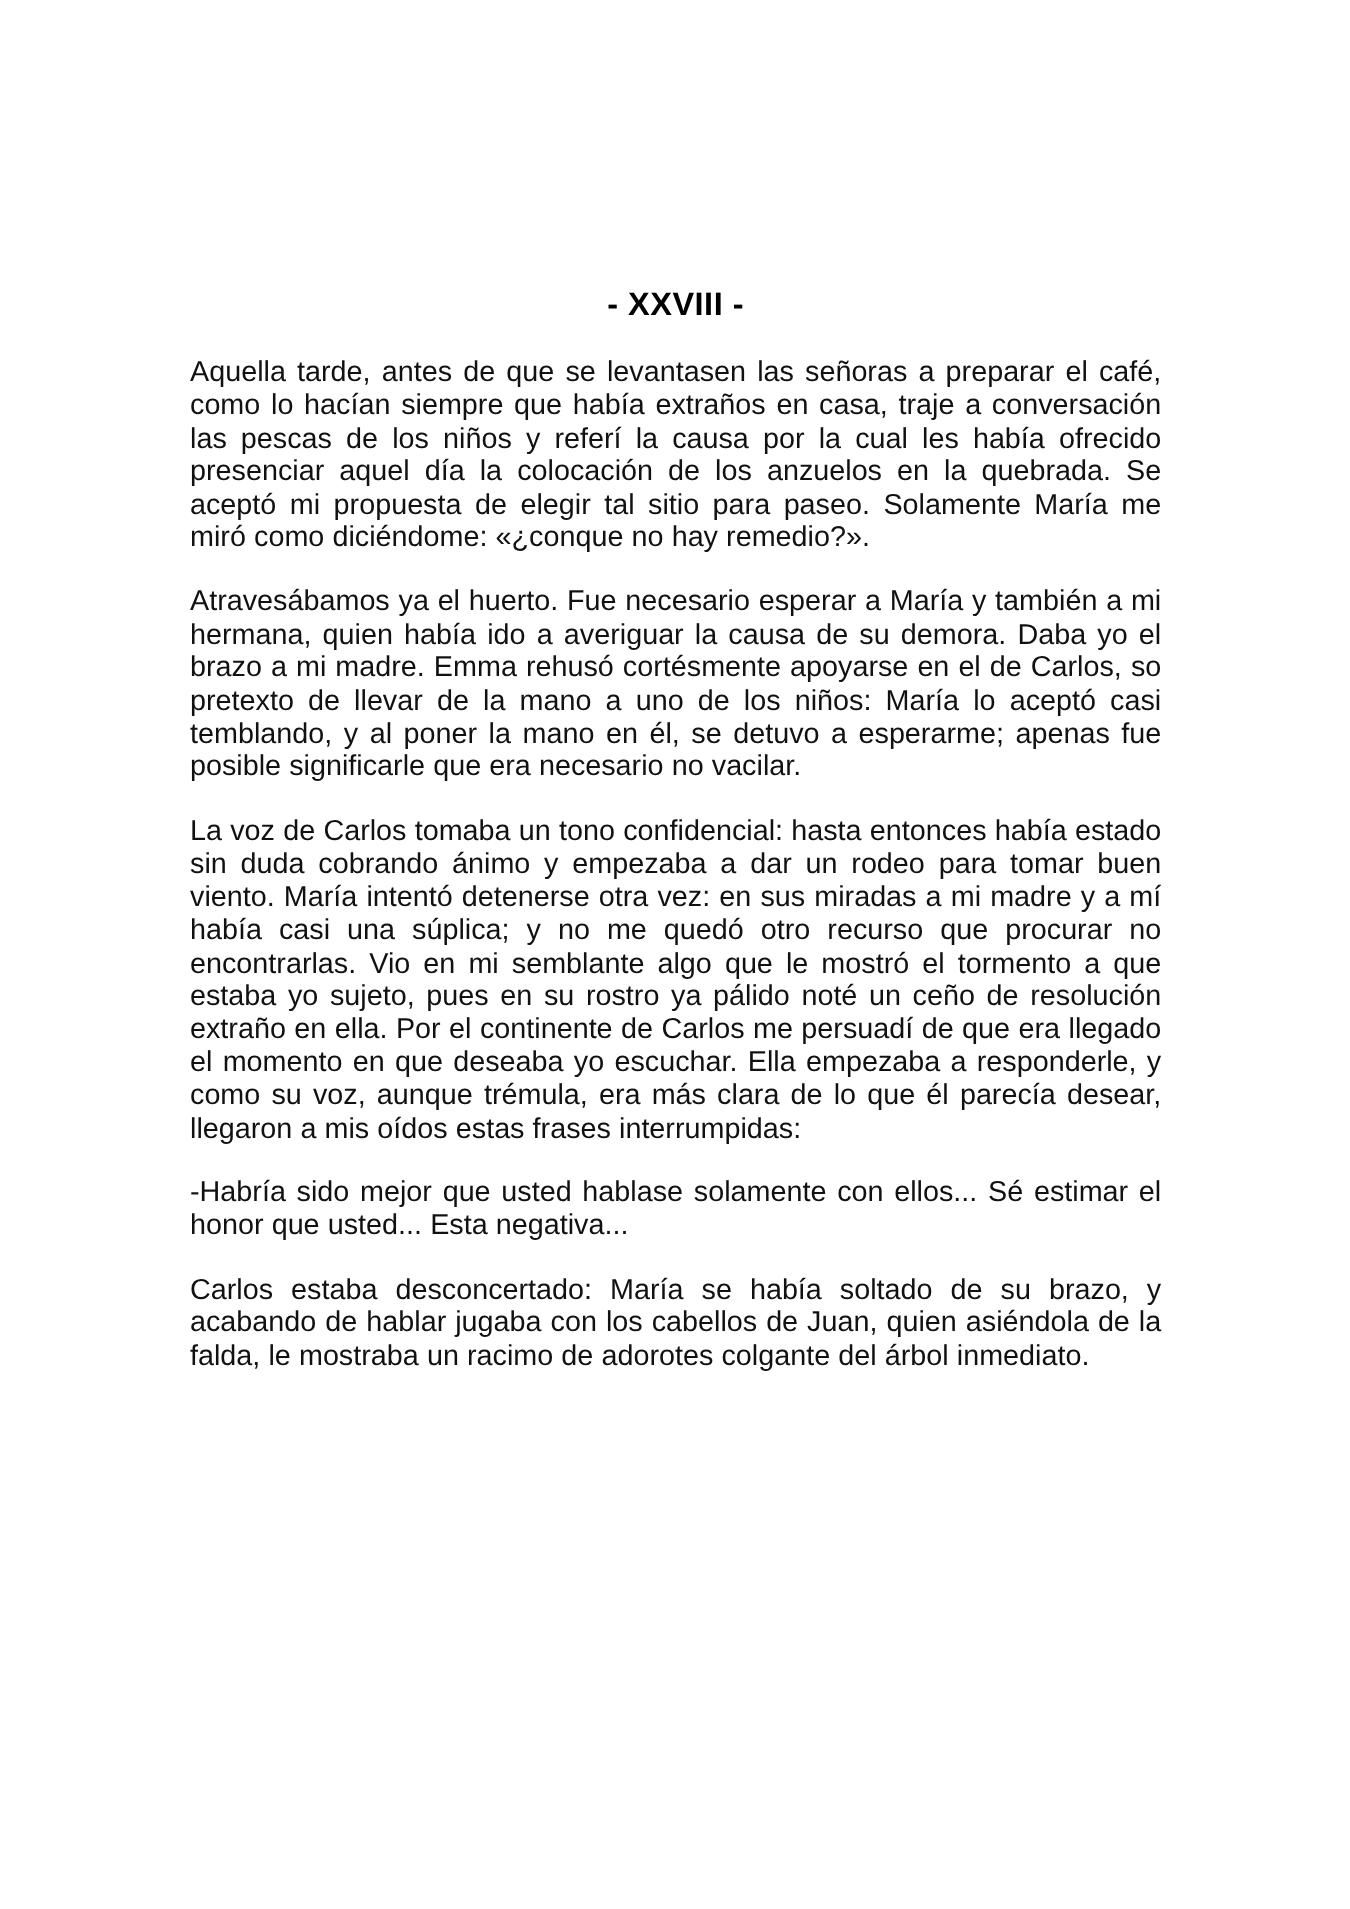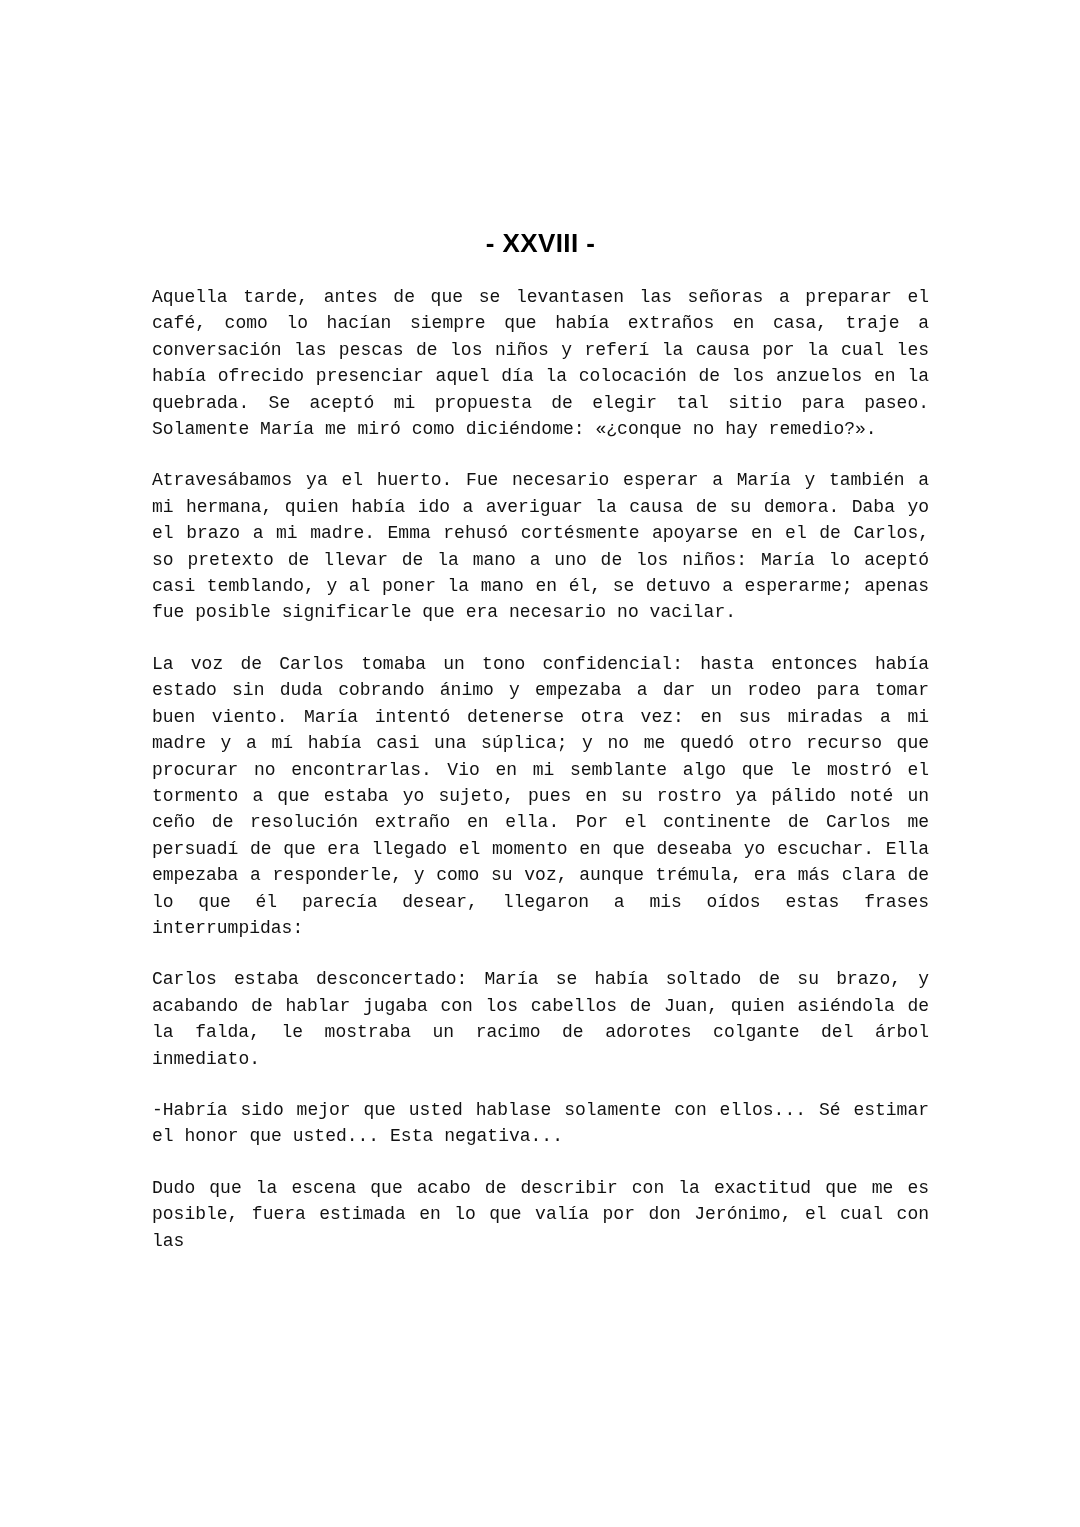--- a/index.html
+++ b/index.html
@@ -30,27 +30,27 @@
     font-size: 26px;
     font-weight: bold;
     text-align: center;
     color: #000000;
     letter-spacing: 0.4px;
     line-height: 30px;
     margin: 0 0 26px 0;
     font-family: "Liberation Sans", sans-serif;
   }
   .para {
-    font-size: 18px;
+    font-size: 23px;
     line-height: 26.4px;
     color: #111111;
     text-align: justify;
     text-justify: inter-word;
     margin: 0 0 25px 0;
-    font-family: Liberation Mono, monospace;
+    font-family: Liberation Sans, sans-serif;
     -webkit-hyphens: none;
     hyphens: none;
     word-spacing: 0.1px;
   }
   .para:last-child {
     margin-bottom: 0;
   }
   
   .para-last {
     margin-bottom: 0;
@@ -64,20 +64,19 @@
 
     <h1 class="chapter-title">- XXVIII -</h1>
 
     <p class="para">Aquella tarde, antes de que se levantasen las señoras a preparar el café, como lo hacían siempre que había extraños en casa, traje a conversación las pescas de los niños y referí la causa por la cual les había ofrecido presenciar aquel día la colocación de los anzuelos en la quebrada. Se aceptó mi propuesta de elegir tal sitio para paseo. Solamente María me miró como diciéndome: «¿conque no hay remedio?».</p>
 
     <p class="para">Atravesábamos ya el huerto. Fue necesario esperar a María y también a mi hermana, quien había ido a averiguar la causa de su demora. Daba yo el brazo a mi madre. Emma rehusó cortésmente apoyarse en el de Carlos, so pretexto de llevar de la mano a uno de los niños: María lo aceptó casi temblando, y al poner la mano en él, se detuvo a esperarme; apenas fue posible significarle que era necesario no vacilar.</p>
 
 
     <p class="para">La voz de Carlos tomaba un tono confidencial: hasta entonces había estado sin duda cobrando ánimo y empezaba a dar un rodeo para tomar buen viento. María intentó detenerse otra vez: en sus miradas a mi madre y a mí había casi una súplica; y no me quedó otro recurso que procurar no encontrarlas. Vio en mi semblante algo que le mostró el tormento a que estaba yo sujeto, pues en su rostro ya pálido noté un ceño de resolución extraño en ella. Por el continente de Carlos me persuadí de que era llegado el momento en que deseaba yo escuchar. Ella empezaba a responderle, y como su voz, aunque trémula, era más clara de lo que él parecía desear, llegaron a mis oídos estas frases interrumpidas:</p>
 
+    <p class="para">-Habría sido mejor que usted hablase solamente con ellos... Sé estimar el honor que usted... Esta negativa...</p>
+
     <p class="para">Carlos estaba desconcertado: María se había soltado de su brazo, y acabando de hablar jugaba con los cabellos de Juan, quien asiéndola de la falda, le mostraba un racimo de adorotes colgante del árbol inmediato.</p>
 
-    <p class="para">-Habría sido mejor que usted hablase solamente con ellos... Sé estimar el honor que usted... Esta negativa...</p>
-
-    <p class="para para-last">Dudo que la escena que acabo de describir con la exactitud que me es posible, fuera estimada en lo que valía por don Jerónimo, el cual con las</p>
 
   </div>
 </div>
 
 </body></html>

